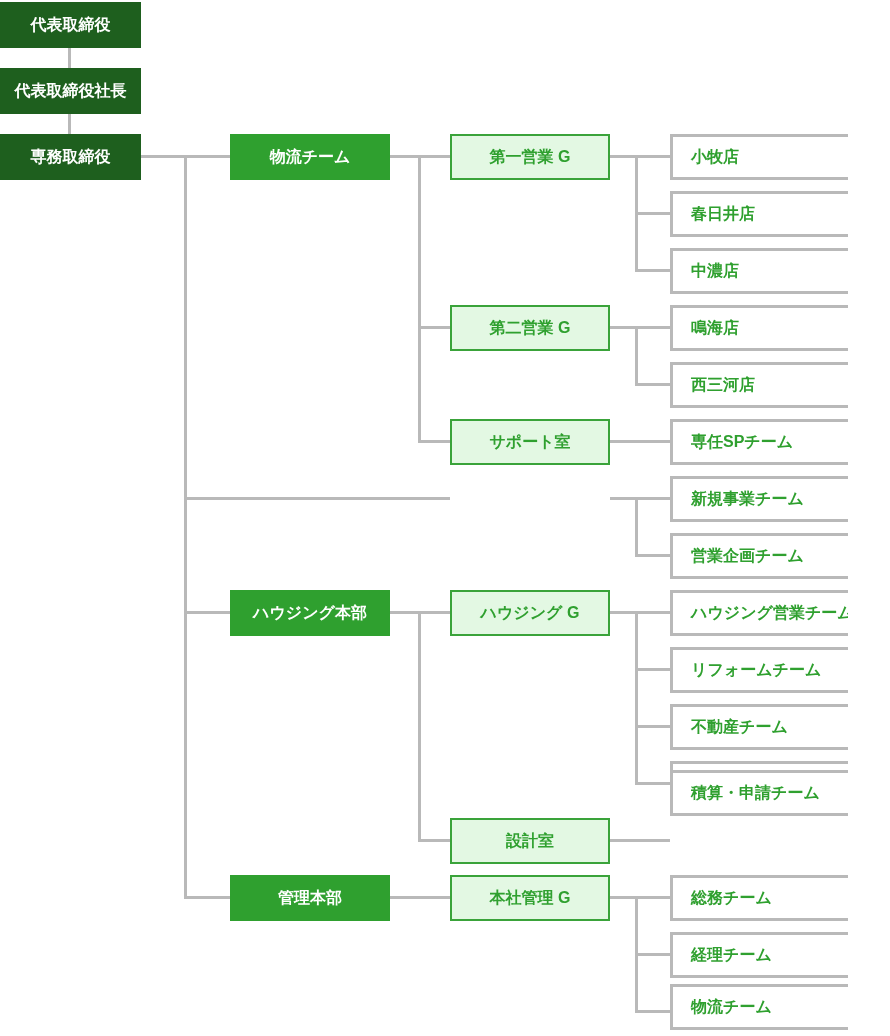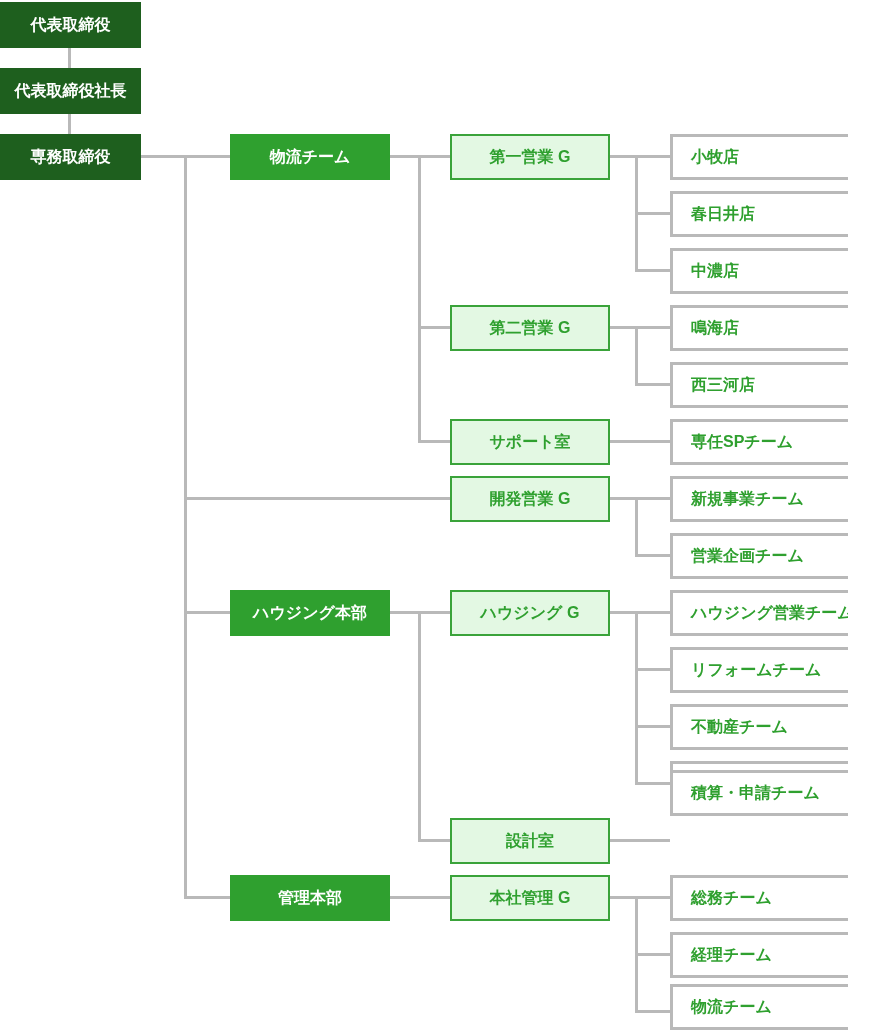--- a/index.html
+++ b/index.html
@@ -117,21 +117,20 @@
   <div class="box exec" style="top:134px">専務取締役</div>
   <div class="box exec" style="top:68px">代表取締役社長</div>
 
   <div class="box division" style="top:134px">物流チーム</div>
   <div class="box division" style="top:590px">ハウジング本部</div>
   <div class="box division" style="top:875px">管理本部</div>
 
   <div class="box group" style="top:134px">第一営業 G</div>
   <div class="box group" style="top:305px">第二営業 G</div>
   <div class="box group" style="top:419px">サポート室</div>
-  <div class="box group" style="top:476px">開発営業 G</div>
   <div class="box group" style="top:590px">ハウジング G</div>
   <div class="box group" style="top:818px">設計室</div>
   <div class="box group" style="top:875px">本社管理 G</div>
 
   <div class="box unit" style="top:134px">小牧店</div>
   <div class="box unit" style="top:248px">中濃店</div>
   <div class="box unit" style="top:191px">春日井店</div>
   <div class="box unit" style="top:305px">鳴海店</div>
   <div class="box unit" style="top:362px">西三河店</div>
   <div class="box unit" style="top:419px">専任SPチーム</div>

